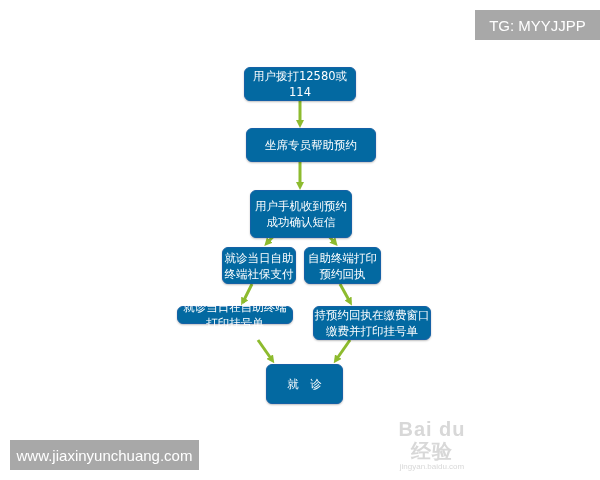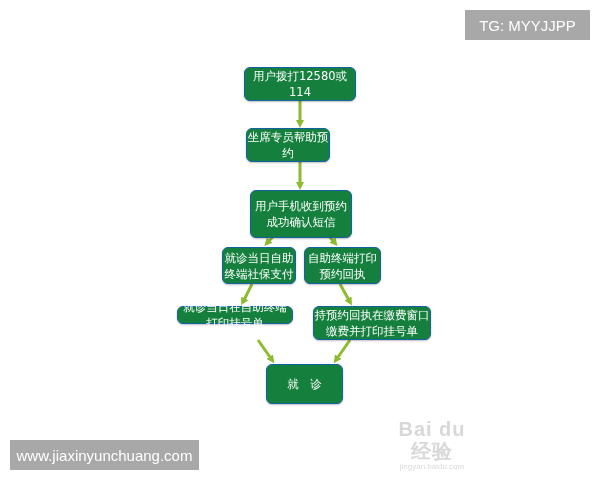--- a/index.html
+++ b/index.html
@@ -1,17 +1,17 @@
 <!DOCTYPE html>
 <html><head>
 <meta charset="utf-8">
 <style>
   html, body { margin:0; padding:0; }
   body { width:600px; height:480px; background:#ffffff; position:relative; overflow:hidden; font-family:"DejaVu Sans", sans-serif; }
-  .node { position:absolute; background:#15803d; border-radius:6px; color:#ffffff; display:flex; align-items:center; justify-content:center; text-align:center; font-size:11.5px; line-height:16px; box-shadow:0 1px 2px rgba(0,0,0,0.25); border:1px solid #1561a6; box-sizing:border-box; white-space:pre-line; }
+  .node { position:absolute; background:#0369a1; border-radius:6px; color:#ffffff; display:flex; align-items:center; justify-content:center; text-align:center; font-size:11.5px; line-height:16px; box-shadow:0 1px 2px rgba(0,0,0,0.25); border:1px solid #1561a6; box-sizing:border-box; white-space:pre-line; }
   svg.arrows { position:absolute; left:0; top:0; }
   .tag { position:absolute; background:#a8a8a8; color:#ffffff; font-family:"Liberation Sans", sans-serif; display:flex; align-items:center; justify-content:center; }
   .watermark { position:absolute; left:386px; top:378px; width:92px; height:40px; color:#d8d8d8; font-family:"Liberation Sans", sans-serif; text-align:center; }
   .wm-logo { font-size:20px; font-weight:bold; letter-spacing:1px; line-height:22px;margin-top:40px; }
   .wm-url { font-size:8px; line-height:10px; }
 </style>
 </head>
 <body>
 
 <svg class="arrows" width="600" height="480">
@@ -26,32 +26,32 @@
     <line x1="283" y1="226" x2="267" y2="243"></line>
     <line x1="320" y1="226" x2="335" y2="243"></line>
     <line x1="252" y1="284" x2="243" y2="302"></line>
     <line x1="340" y1="284" x2="350" y2="302"></line>
     <line x1="258" y1="340" x2="272" y2="360"></line>
     <line x1="350" y1="340" x2="336" y2="360"></line>
   </g>
 </svg>
 
 <div class="node" style="left:244px;top:67px;width:112px;height:34px;">用户拨打12580或114</div>
-<div class="node" style="left:246px;top:128px;width:84px;height:34px;">坐席专员帮助预约</div>
+<div class="node" style="left:246px;top:128px;width:130px;height:34px;">坐席专员帮助预约</div>
 <div class="node" style="left:250px;top:190px;width:102px;height:48px;">用户手机收到预约
 成功确认短信</div>
 <div class="node" style="left:222px;top:247px;width:74px;height:37px;text-align:center;">就诊当日自助
 终端社保支付</div>
 <div class="node" style="left:304px;top:247px;width:77px;height:37px;">自助终端打印
 预约回执</div>
 <div class="node" style="left:177px;top:306px;width:116px;height:18px;">就诊当日在自助终端
 打印挂号单</div>
 <div class="node" style="left:313px;top:306px;width:118px;height:34px;">持预约回执在缴费窗口
 缴费并打印挂号单</div>
 <div class="node" style="left:266px;top:364px;width:77px;height:40px;">就　诊</div>
 
 <div class="watermark">
   <div class="wm-logo">Bai du 经验</div>
   <div class="wm-url">jingyan.baidu.com</div>
 </div>
 
-<div class="tag" style="left:465px;top:10px;width:125px;height:30px;font-size:15px;">TG: MYYJJPP</div>
+<div class="tag" style="left:475px;top:10px;width:125px;height:30px;font-size:15px;">TG: MYYJJPP</div>
 <div class="tag" style="left:10px;top:440px;width:189px;height:30px;font-size:15px;">www.jiaxinyunchuang.com</div>
 
 </body></html>

